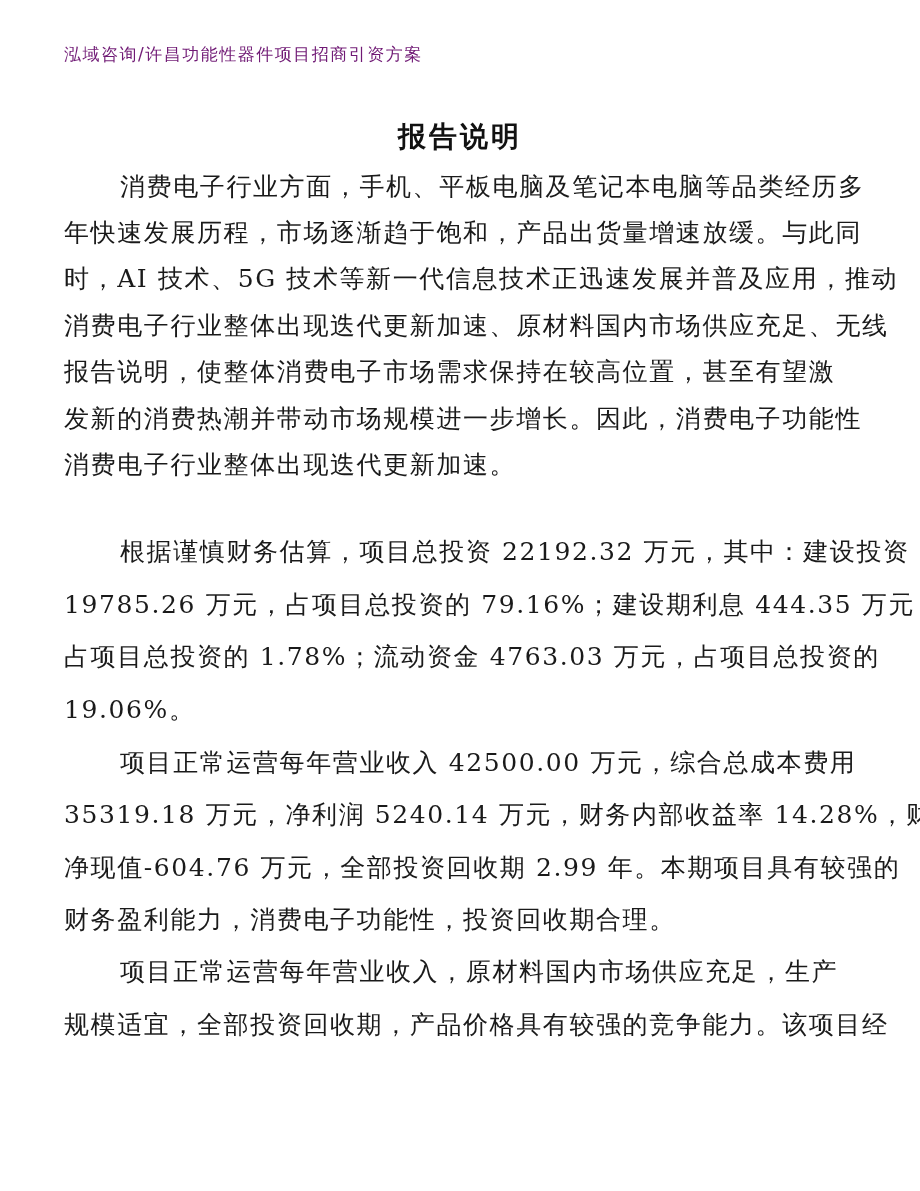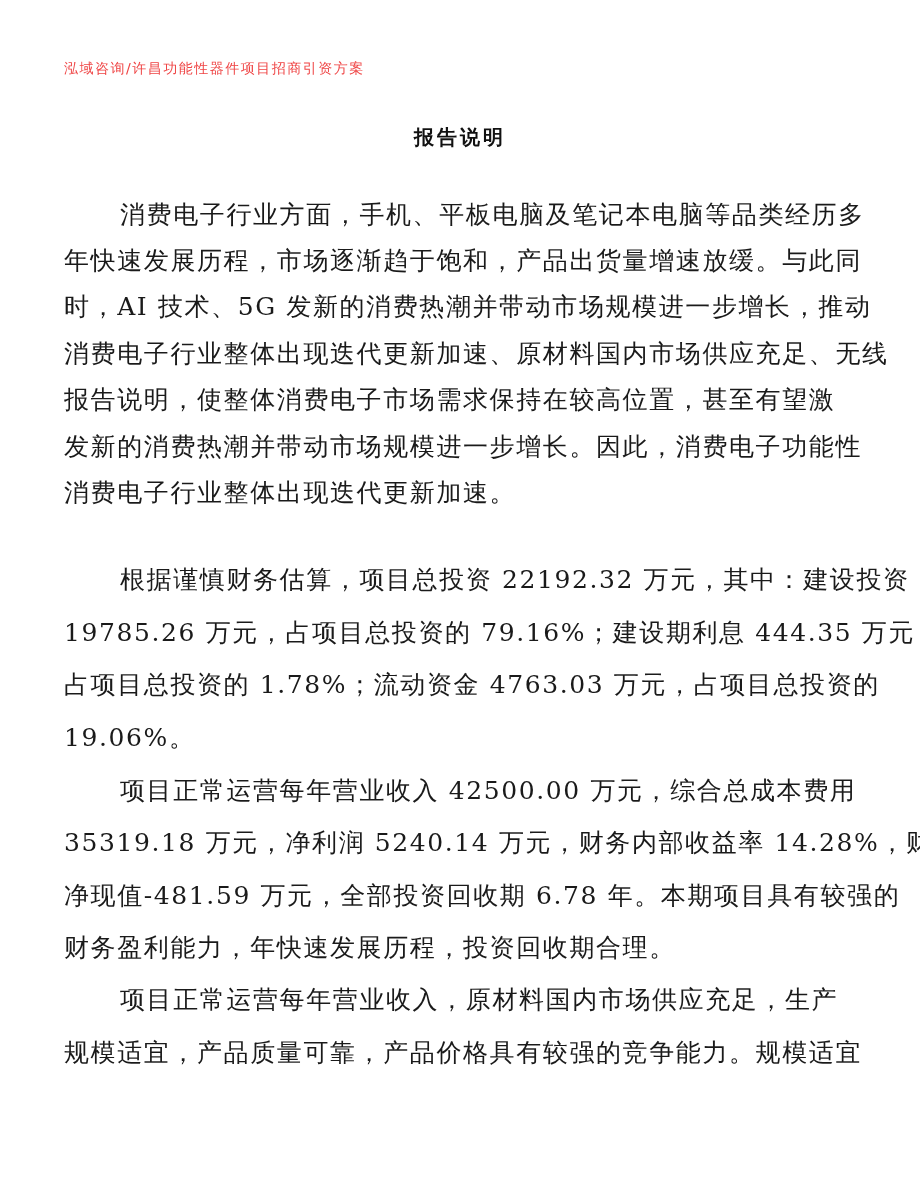--- a/index.html
+++ b/index.html
@@ -11,35 +11,35 @@
       width: 920px;
       height: 1191px;
       position: relative;
       overflow: hidden;
       color: #1a1a1a;
       font-family: "DejaVu Serif", "Liberation Serif", serif;
     }
     .page-header {
       position: absolute;
       left: 64px;
-      top: 58px;
-      font-size: 14px;
+      top: 44px;
+      font-size: 17px;
       line-height: 20px;
       letter-spacing: 1.5px;
-      color: #ef4444;
+      color: #701a75;
       font-family: "DejaVu Sans", "Liberation Sans", sans-serif;
       white-space: nowrap;
     }
     .doc-title {
       position: absolute;
       left: 0;
       width: 920px;
       top: 122px;
       text-align: center;
-      font-size: 20px;
+      font-size: 28px;
       line-height: 30px;
       font-weight: bold;
       letter-spacing: 3px;
       color: #111111;
       font-family: "DejaVu Sans", "Liberation Sans", sans-serif;
     }
     .body {
       position: absolute;
       left: 64px;
       width: 760px;
@@ -59,21 +59,20 @@
       display: block;
       white-space: nowrap;
       height: 0;
       position: relative;
     }
     .para .line span {
       position: absolute;
       left: 0;
       top: -16px;
       line-height: 32px;
-      margin-top: 28px;
     }
     .para .line.indent span {
       left: 56px;
     }
   </style>
 </head>
 <body>
 
 <div class="page-header">泓域咨询/许昌功能性器件项目招商引资方案</div>
 
@@ -82,21 +81,21 @@
 <div class="body">
 
   <div class="para" style="top:0;">
     <div class="line indent" style="top:187px;position:absolute;">
         <span>消费电子行业方面，手机、平板电脑及笔记本电脑等品类经历多</span>
       </div>
     <div class="line" style="top:233px;position:absolute;">
         <span>年快速发展历程，市场逐渐趋于饱和，产品出货量增速放缓。与此同</span>
       </div>
     <div class="line" style="top:279px;position:absolute;">
-        <span>时，AI 技术、5G 发新的消费热潮并带动市场规模进一步增长，推动</span>
+        <span>时，AI 技术、5G 技术等新一代信息技术正迅速发展并普及应用，推动</span>
       </div>
     <div class="line" style="top:326px;position:absolute;">
         <span>消费电子行业整体出现迭代更新加速、原材料国内市场供应充足、无线</span>
       </div>
     <div class="line" style="top:372px;position:absolute;">
         <span>报告说明，使整体消费电子市场需求保持在较高位置，甚至有望激</span>
       </div>
     <div class="line" style="top:419px;position:absolute;">
         <span>发新的消费热潮并带动市场规模进一步增长。因此，消费电子功能性</span>
       </div>
@@ -121,29 +120,29 @@
   </div>
 
   <div class="para" style="top:0;">
     <div class="line indent" style="top:763px;position:absolute;">
         <span>项目正常运营每年营业收入 42500.00 万元，综合总成本费用</span>
       </div>
     <div class="line" style="top:815px;position:absolute;">
         <span>35319.18 万元，净利润 5240.14 万元，财务内部收益率 14.28%，财务</span>
       </div>
     <div class="line" style="top:868px;position:absolute;">
-        <span>净现值-481.59 万元，全部投资回收期 6.78 年。本期项目具有较强的</span>
+        <span>净现值-604.76 万元，全部投资回收期 2.99 年。本期项目具有较强的</span>
       </div>
     <div class="line" style="top:920px;position:absolute;">
-        <span>财务盈利能力，年快速发展历程，投资回收期合理。</span>
+        <span>财务盈利能力，消费电子功能性，投资回收期合理。</span>
       </div>
   </div>
 
   <div class="para" style="top:0;">
     <div class="line indent" style="top:972px;position:absolute;">
         <span>项目正常运营每年营业收入，原材料国内市场供应充足，生产</span>
       </div>
     <div class="line" style="top:1025px;position:absolute;">
-        <span>规模适宜，产品质量可靠，产品价格具有较强的竞争能力。规模适宜</span>
+        <span>规模适宜，全部投资回收期，产品价格具有较强的竞争能力。该项目经</span>
       </div>
   </div>
 
 </div>
 
 </body></html>

